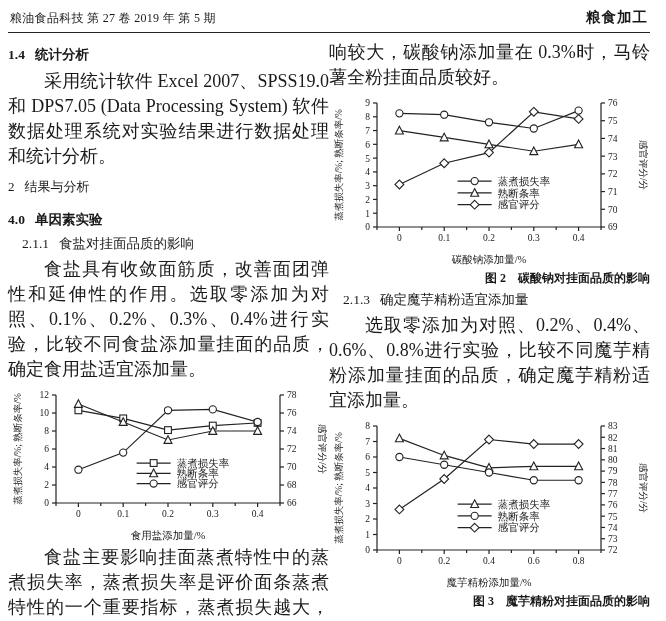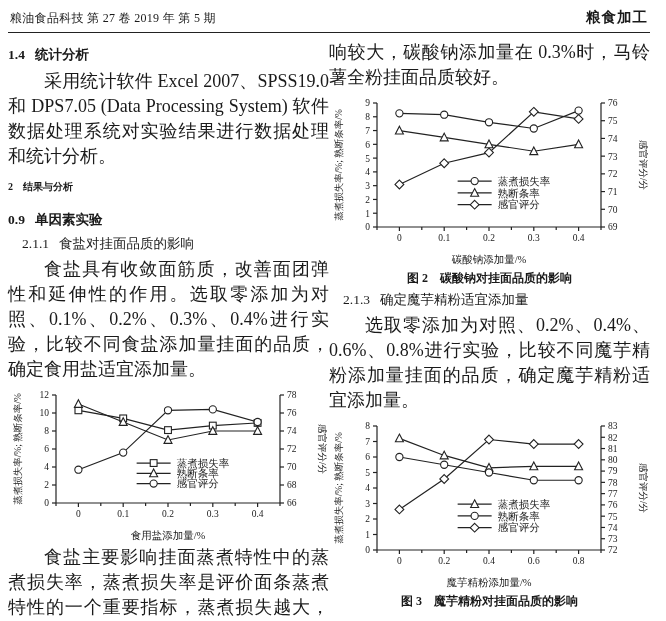--- a/index.html
+++ b/index.html
@@ -13,46 +13,46 @@
     display:flex;justify-content:space-between;align-items:flex-end;
     border-bottom:1.5px solid #222;padding:2px 2px 5px 2px;
   }
   .pg-header .journal{font-size:12px;letter-spacing:.3px;}
   .pg-header .section{font-size:14.5px;font-weight:bold;letter-spacing:1px;}
   .columns{display:flex;margin-top:7px;}
   .col{width:321px;box-sizing:border-box;}
   p{margin:0;font-size:18px;line-height:25px;text-align:justify;}
   p.indent{text-indent:2em;}
   .h-bold{font-size:13.5px;font-weight:bold;line-height:20px;margin:5px 0 4px 0;}
-  .h-big{font-size:10px;font-weight:bold;line-height:22px;margin:7px 0 12px 0;}
+  .h-big{font-size:13px;font-weight:normal;line-height:22px;margin:7px 0 12px 0;}
   .h-plain{font-size:13.5px;font-weight:normal;line-height:20px;margin:4px 0 3px 14px;}
   .h-num{margin-right:10px;}
   figure{margin:3px 0 0 0;}
   svg.chart{display:block;margin:0 auto;}
   figcaption{
-    text-align:center;font-size:12px;font-weight:bold;line-height:16px;margin:1px 0 4px 0;
+    text-align:right;font-size:12px;font-weight:bold;line-height:16px;margin:1px 0 4px 0;
   }
 </style>
 </head>
 <body>
 
 <div class="page">
 
   <div class="pg-header">
     <span class="journal">粮油食品科技 第 27 卷  2019 年  第 5 期</span>
     <span class="section">粮食加工</span>
   </div>
 
   <div class="columns">
 
     <div class="col">
       <div class="h-bold"><span class="h-num">1.4</span><span>统计分析</span></div>
       <p class="indent">采用统计软件 Excel 2007、SPSS19.0 和 DPS7.05 (Data Processing System) 软件数据处理系统对实验结果进行数据处理和统计分析。</p>
       <div class="h-big"><span class="h-num">2</span><span>结果与分析</span></div>
-      <div class="h-bold"><span class="h-num">0.9</span><span>单因素实验</span></div>
+      <div class="h-bold"><span class="h-num">4.0</span><span>单因素实验</span></div>
       <div class="h-plain"><span class="h-num">2.1.1</span><span>食盐对挂面品质的影响</span></div>
       <p class="indent">食盐具有收敛面筋质，改善面团弹性和延伸性的作用。选取零添加为对照、0.1%、0.2%、0.3%、0.4%进行实验，比较不同食盐添加量挂面的品质，确定食用盐适宜添加量。</p>
       <figure>
         <svg class="chart" width="318" height="160">
             <line stroke="#222222" stroke-width="1.2" x1="46" y1="10" x2="46" y2="118"></line>
             <line stroke="#222222" stroke-width="1.2" x1="46" y1="118" x2="270" y2="118"></line>
             <line stroke="#222222" stroke-width="1.2" x1="270" y1="10" x2="270" y2="118"></line>
             <line stroke="#222222" stroke-width="1.2" x1="42" y1="118" x2="46" y2="118"></line>
             <text fill="#1a1a1a" font-family="&quot;Liberation Serif&quot;,&quot;DejaVu Serif&quot;,serif" font-size="9.5" x="39" y="121.4" text-anchor="end">0</text>
             <line stroke="#222222" stroke-width="1.2" x1="42" y1="100" x2="46" y2="100"></line>

